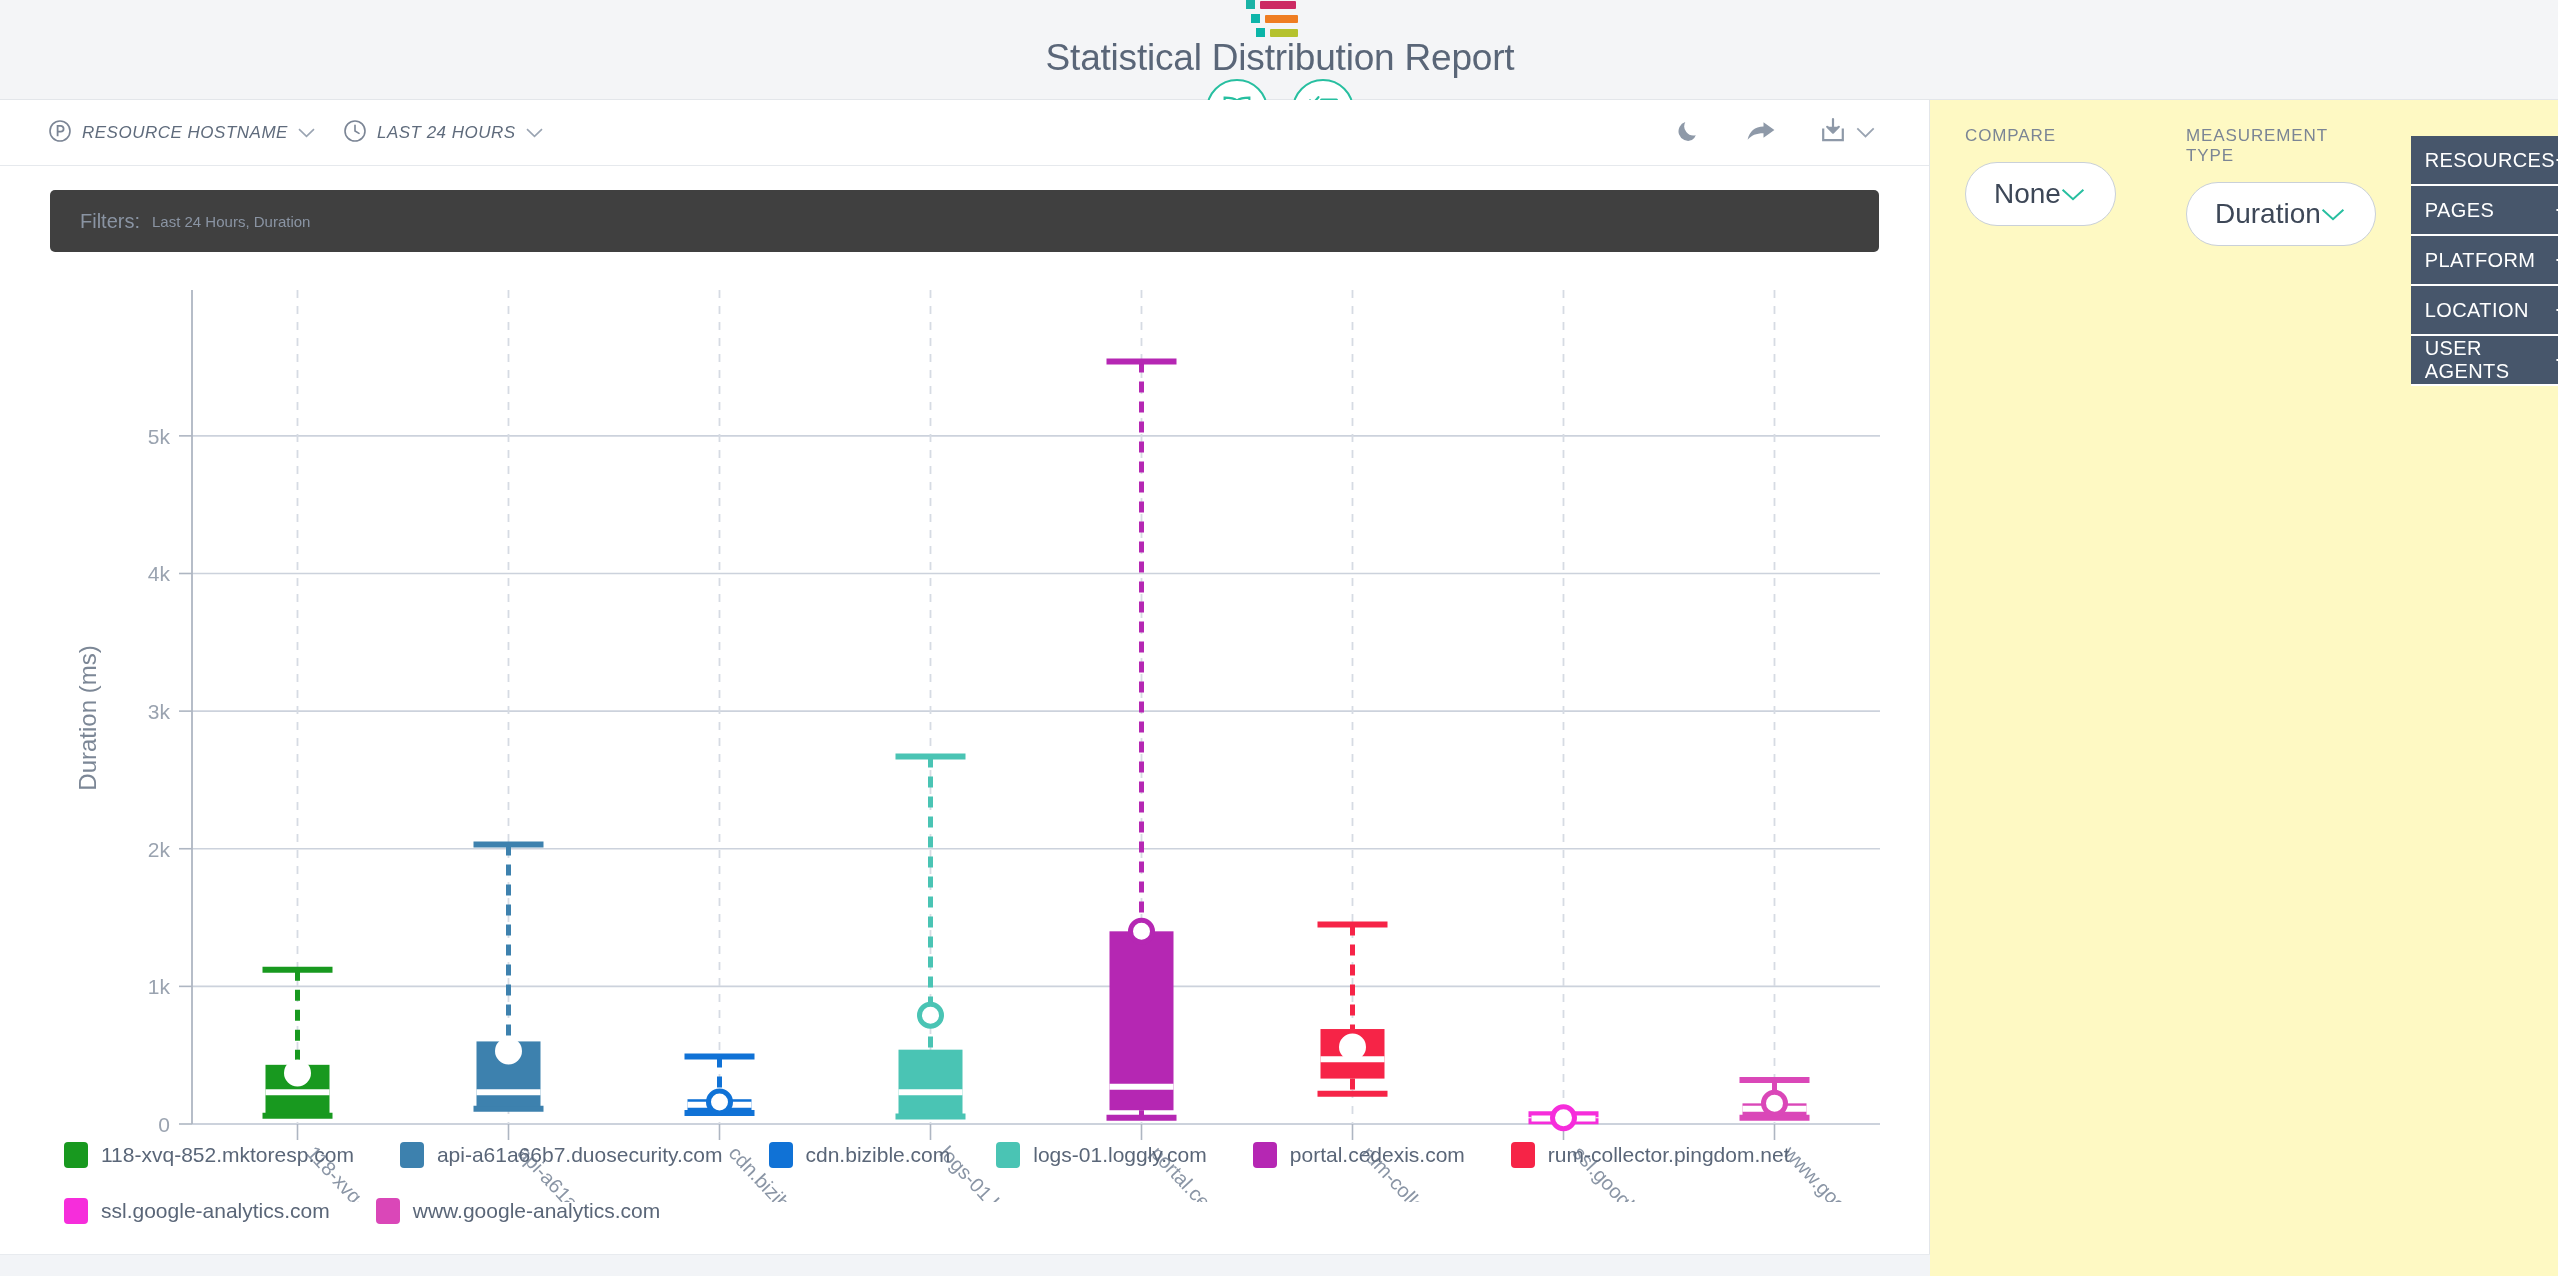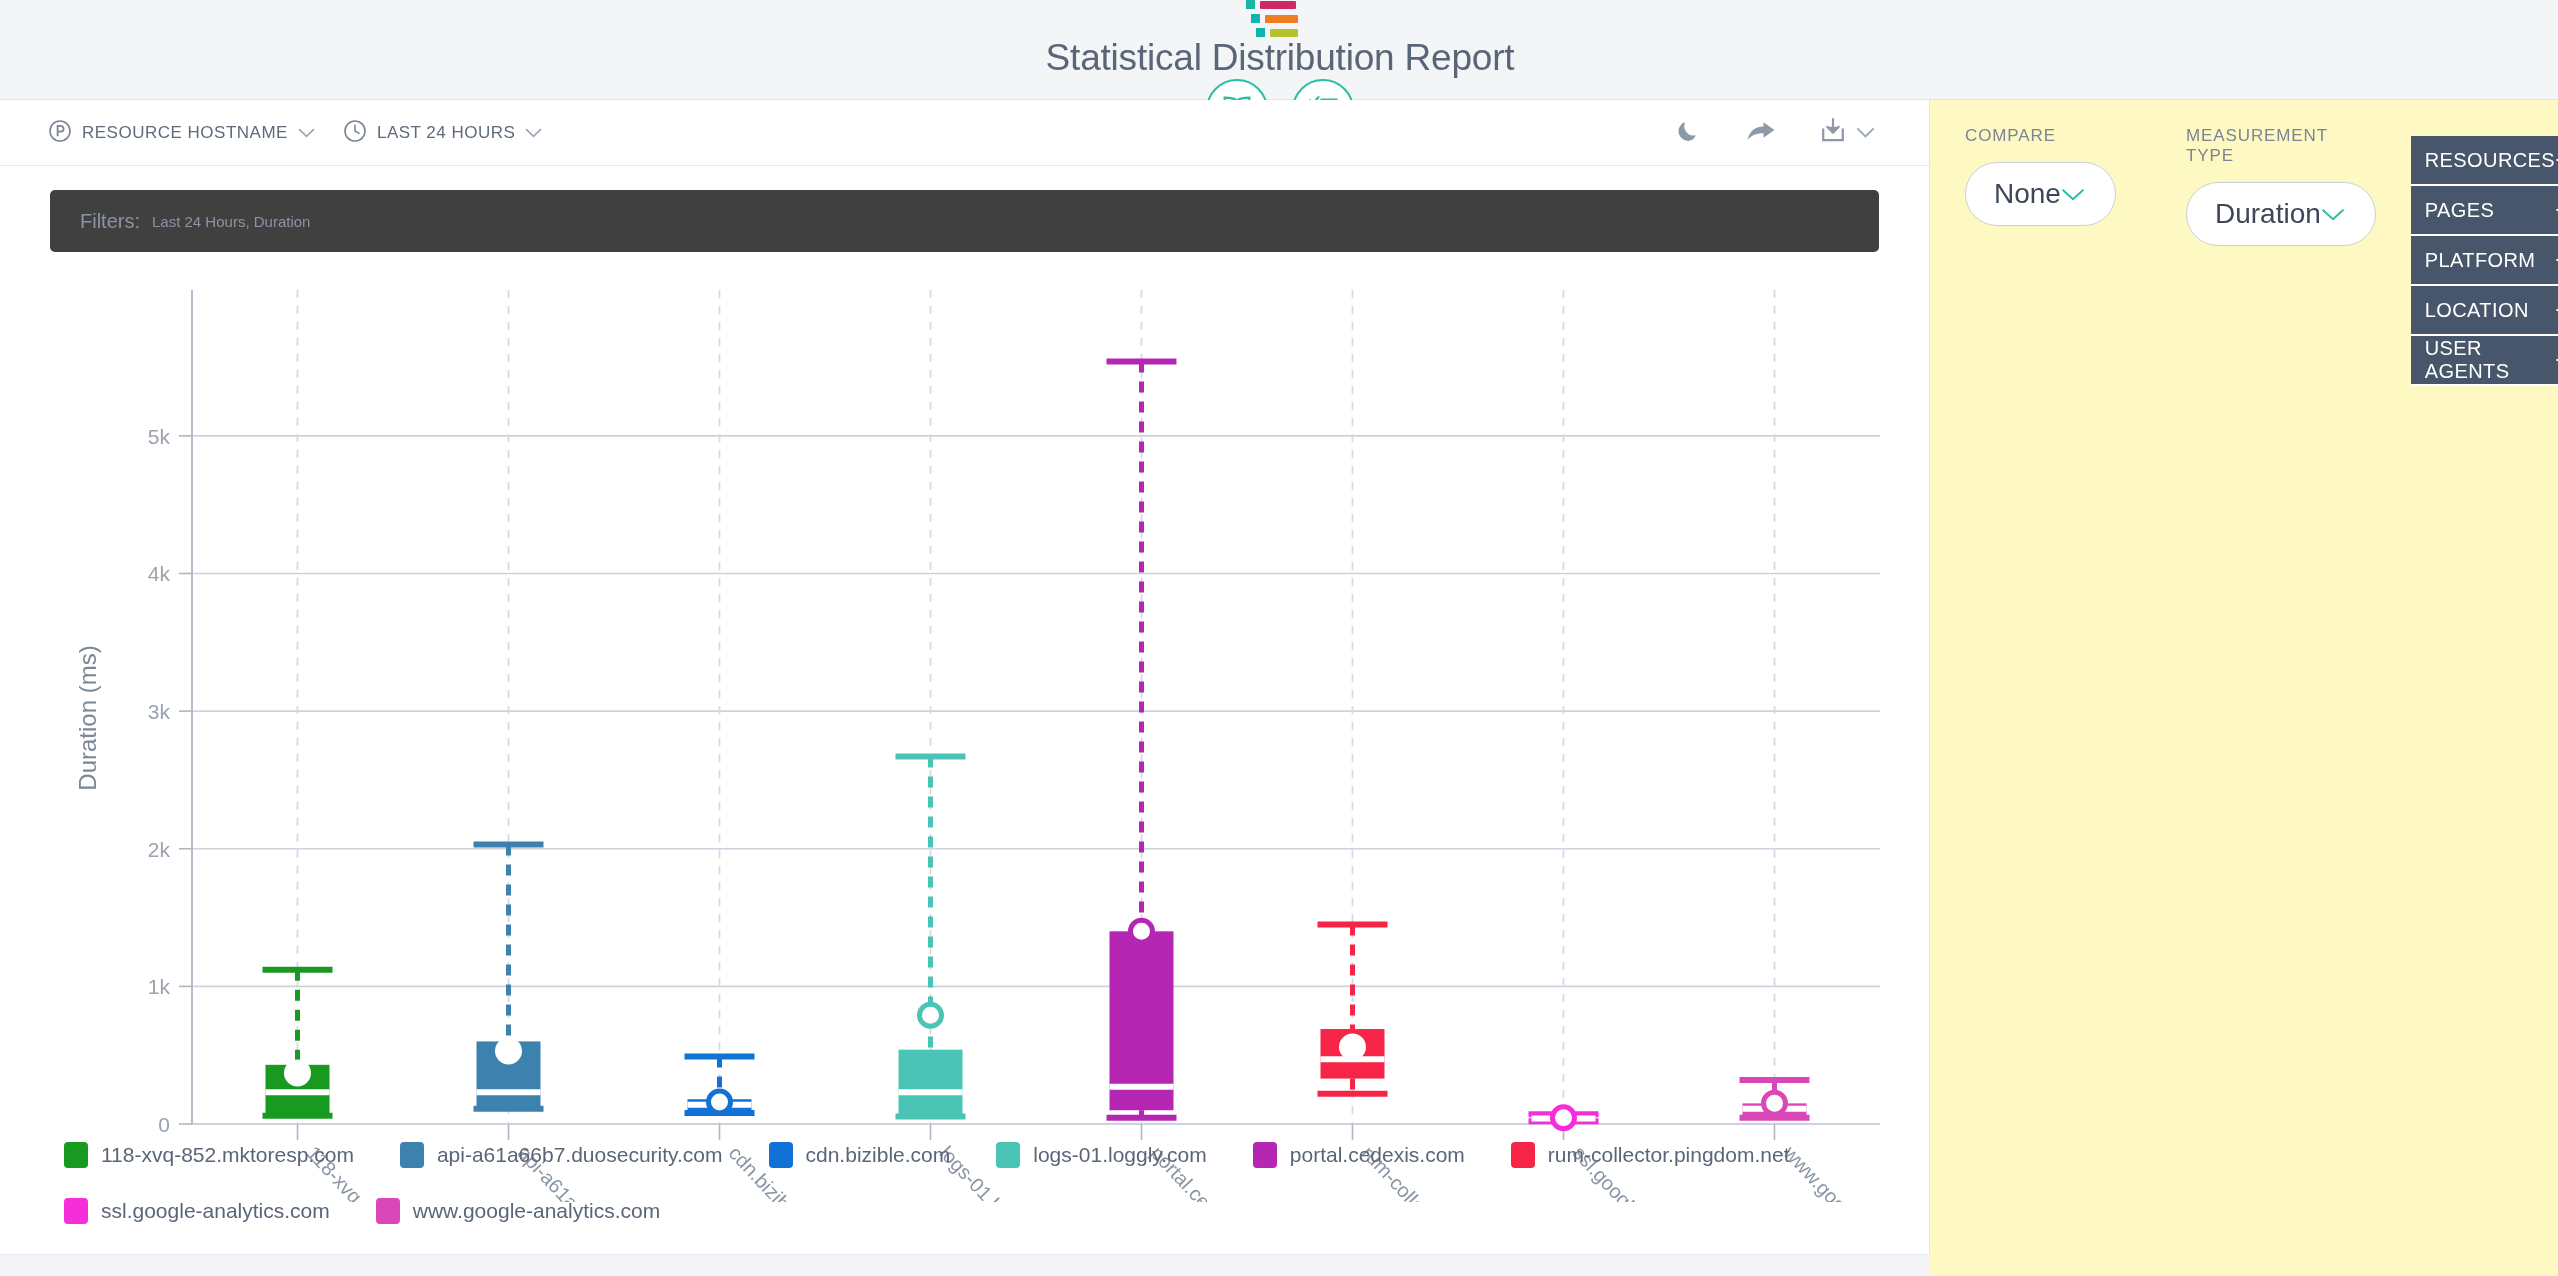--- a/index.html
+++ b/index.html
@@ -61,21 +61,21 @@
     padding: 0 30px 0 48px;
     border-bottom: 1px solid #e6e9ed;
     background: #fff;
   }
   .tb-chip {
     display: flex; align-items: center; gap: 10px;
     margin-right: 28px; cursor: pointer;
   }
   .tb-chip .lbl {
     font-size: 17px; color: #5f6b7c; letter-spacing: 0.5px;
-    text-transform: uppercase; white-space: nowrap;
+    text-transform: uppercase; white-space: nowrap; font-style: italic;
   }
   .chev { color: #9aa4b2; font-size: 15px; line-height: 1; }
   .tb-spacer { flex: 1; }
   .tb-icons { display: flex; align-items: center; gap: 44px; padding-right: 24px; }
   .tb-ic { cursor: pointer; display: flex; align-items: center; gap: 10px; }
 
   
   .filters-wrap { padding: 24px 50px 0 50px; }
   .filters-bar {
     background: #404040; border-radius: 5px;

